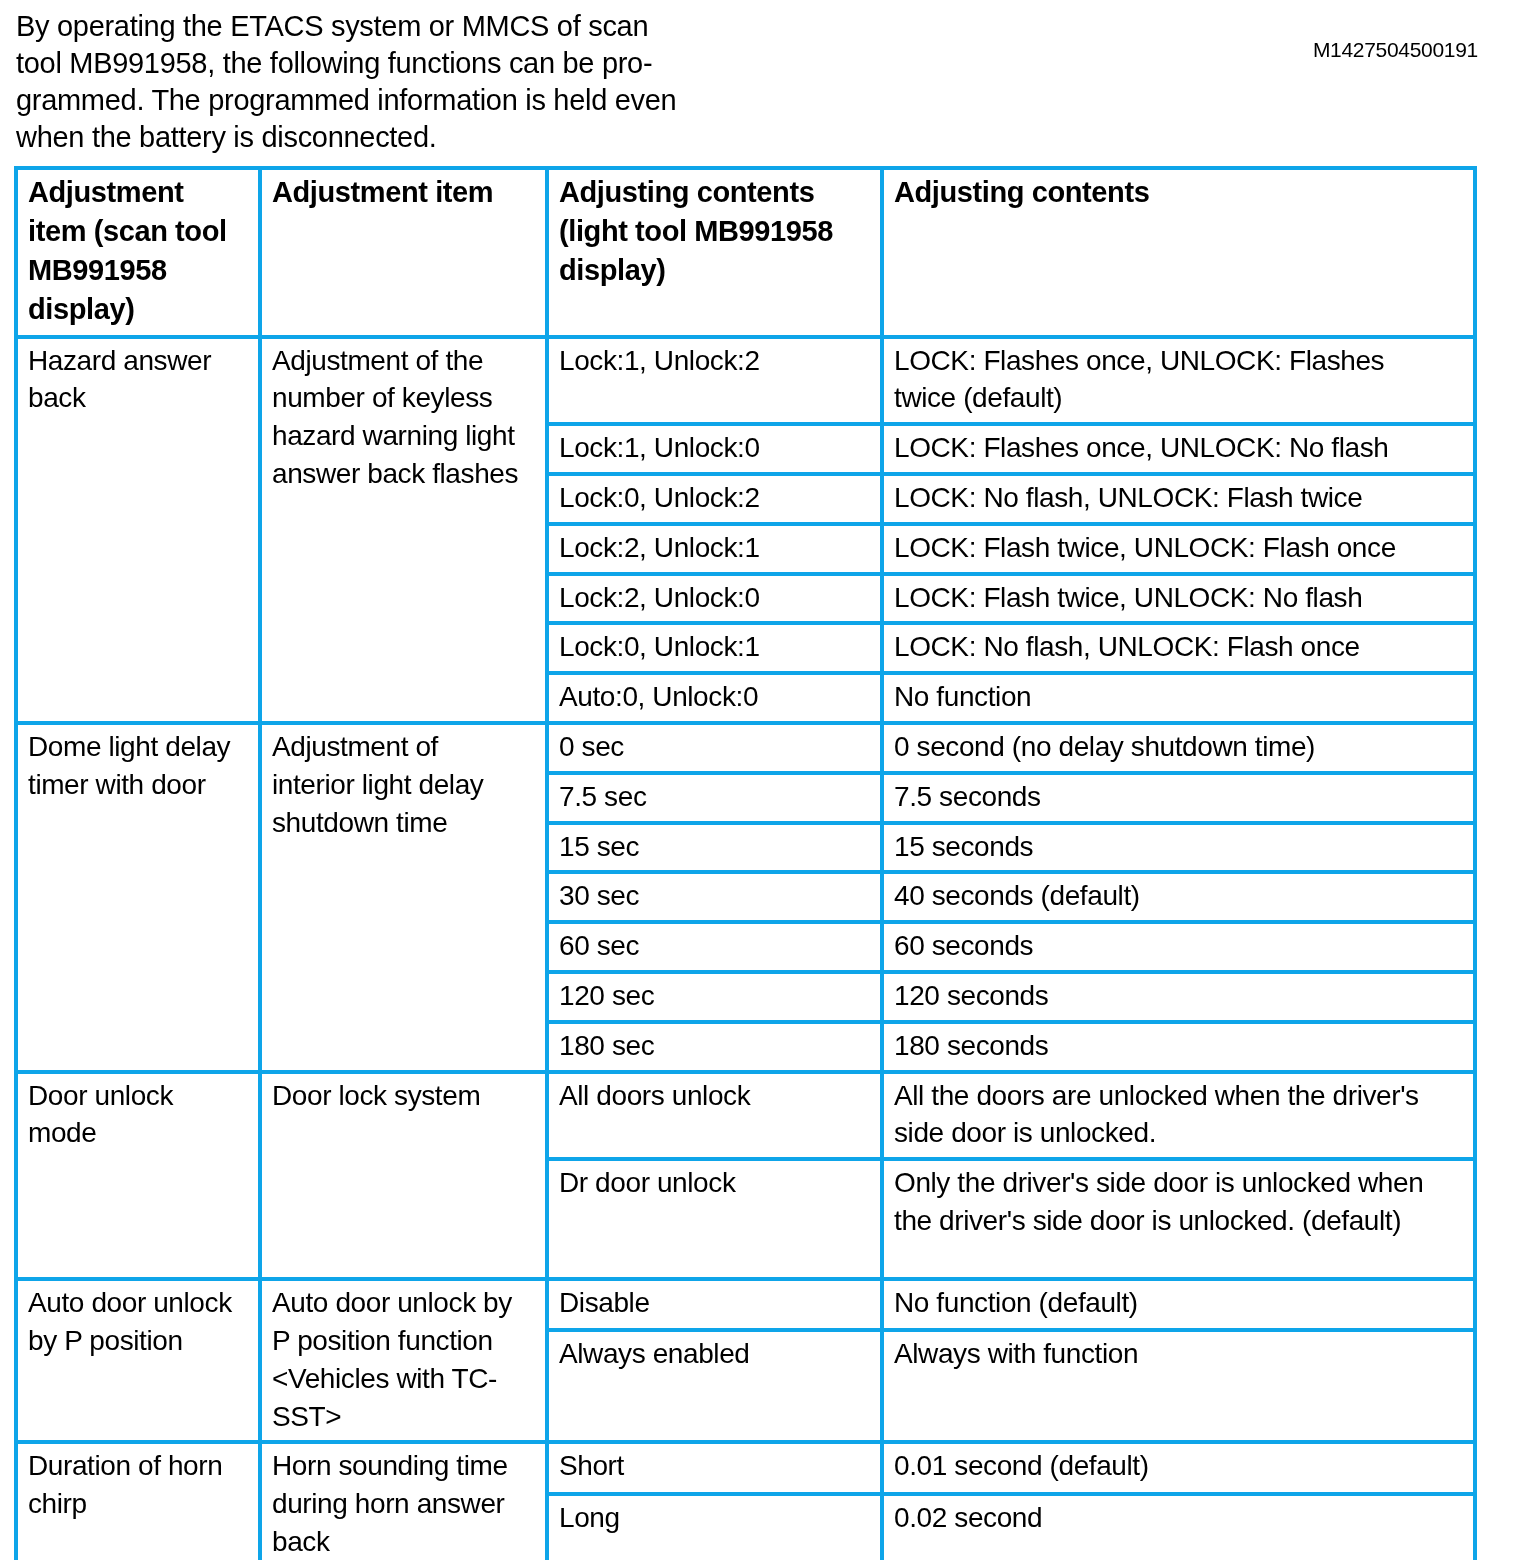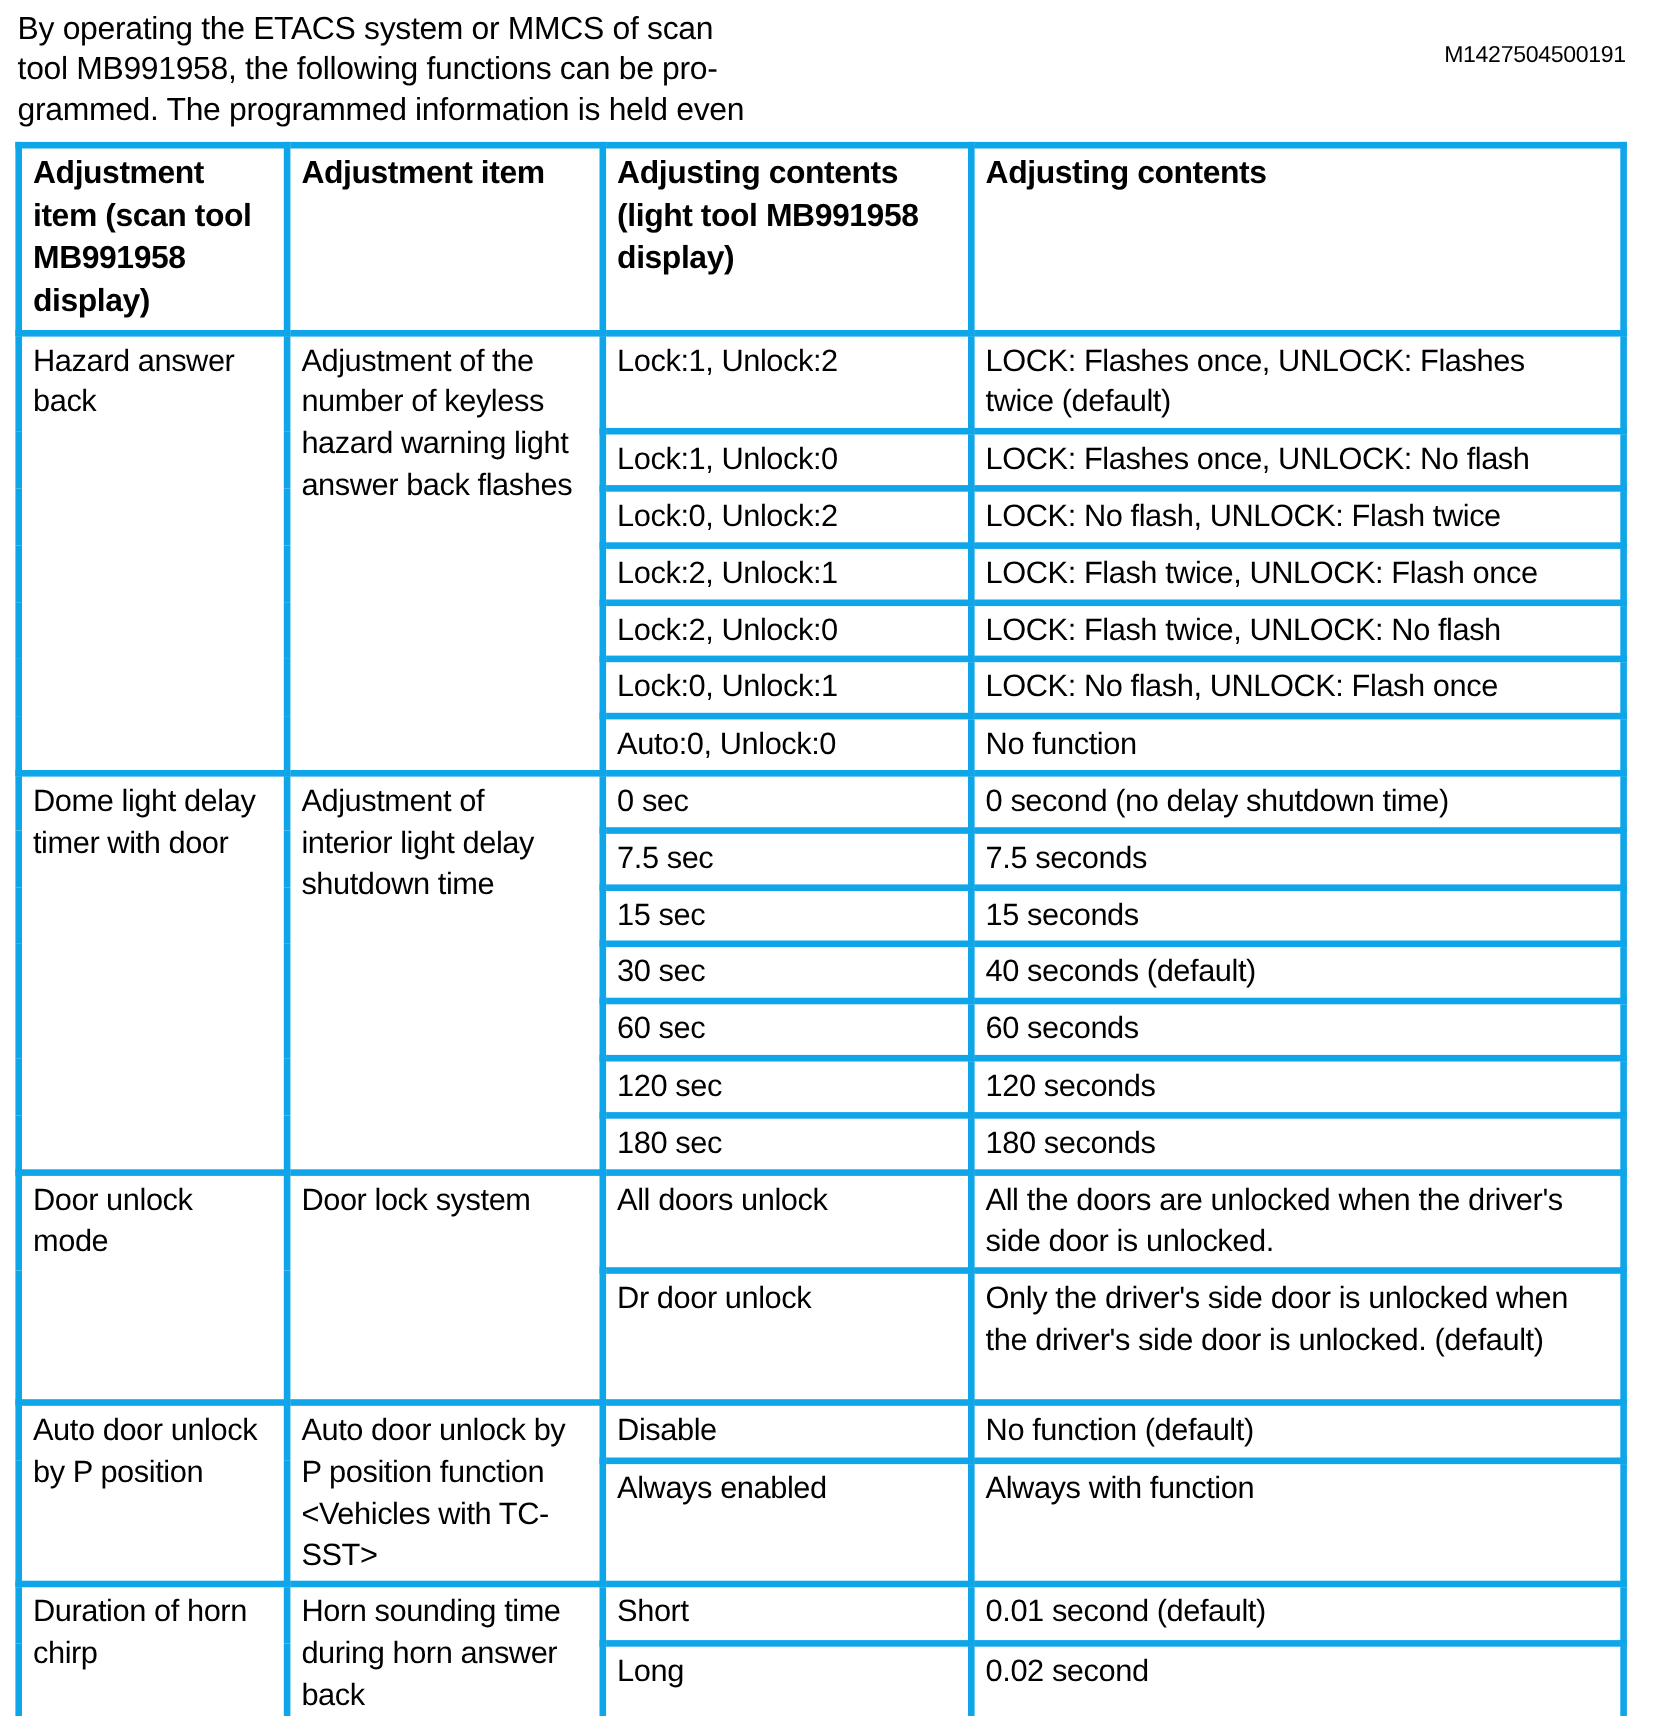--- a/index.html
+++ b/index.html
@@ -34,21 +34,21 @@
     letter-spacing: -0.3px;
     margin: 0 0 10px 2px;
   }
   .intro div { white-space: nowrap; }
   table.custom-table {
     border-collapse: collapse;
     width: 1459px;
     table-layout: fixed;
   }
   .custom-table th, .custom-table td {
-    border: 6px solid #0ea5e9;
+    border: 4px solid #0ea5e9;
     vertical-align: top;
     text-align: left;
     padding: 3px 24px 5px 10px;
     font-size: 28px;
     line-height: 1.35;
     letter-spacing: -0.4px;
     word-wrap: break-word;
   }
   .custom-table th {
     font-weight: bold;
@@ -66,20 +66,21 @@
 <body>
 
 <div class="page">
 
   <div class="doc-id">M1427504500191</div>
 
   <div class="intro">
     <div>By operating the ETACS system or MMCS of scan</div>
     <div>tool MB991958, the following functions can be pro-</div>
     <div>grammed. The programmed information is held even</div>
+    <div>when the battery is disconnected.</div>
   </div>
 
   <table class="custom-table">
     <colgroup>
       <col style="width:244px">
       <col style="width:287px">
       <col style="width:335px">
       <col style="width:593px">
     </colgroup>
     <thead>

